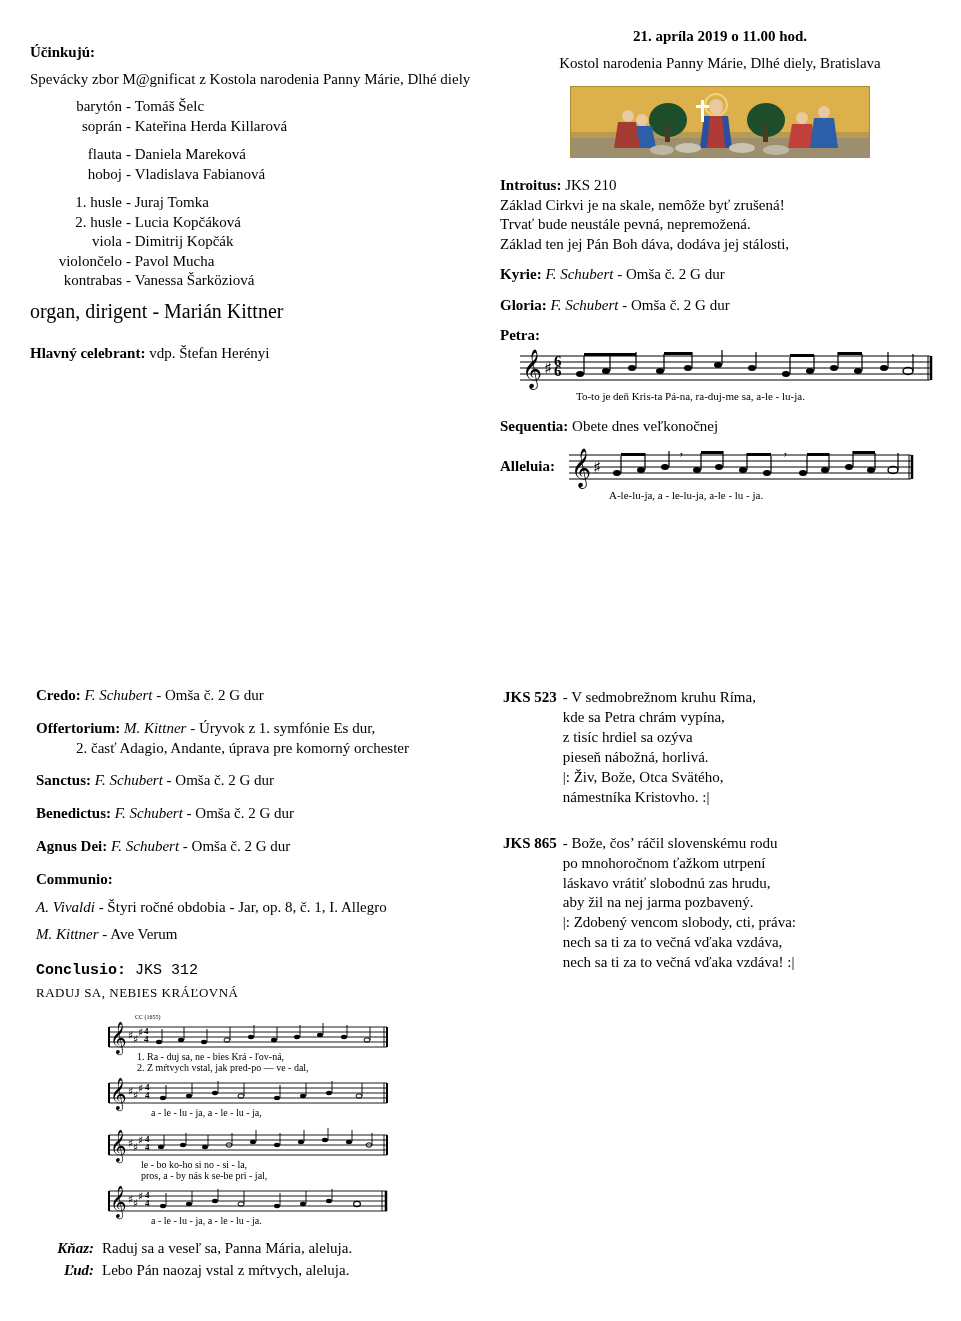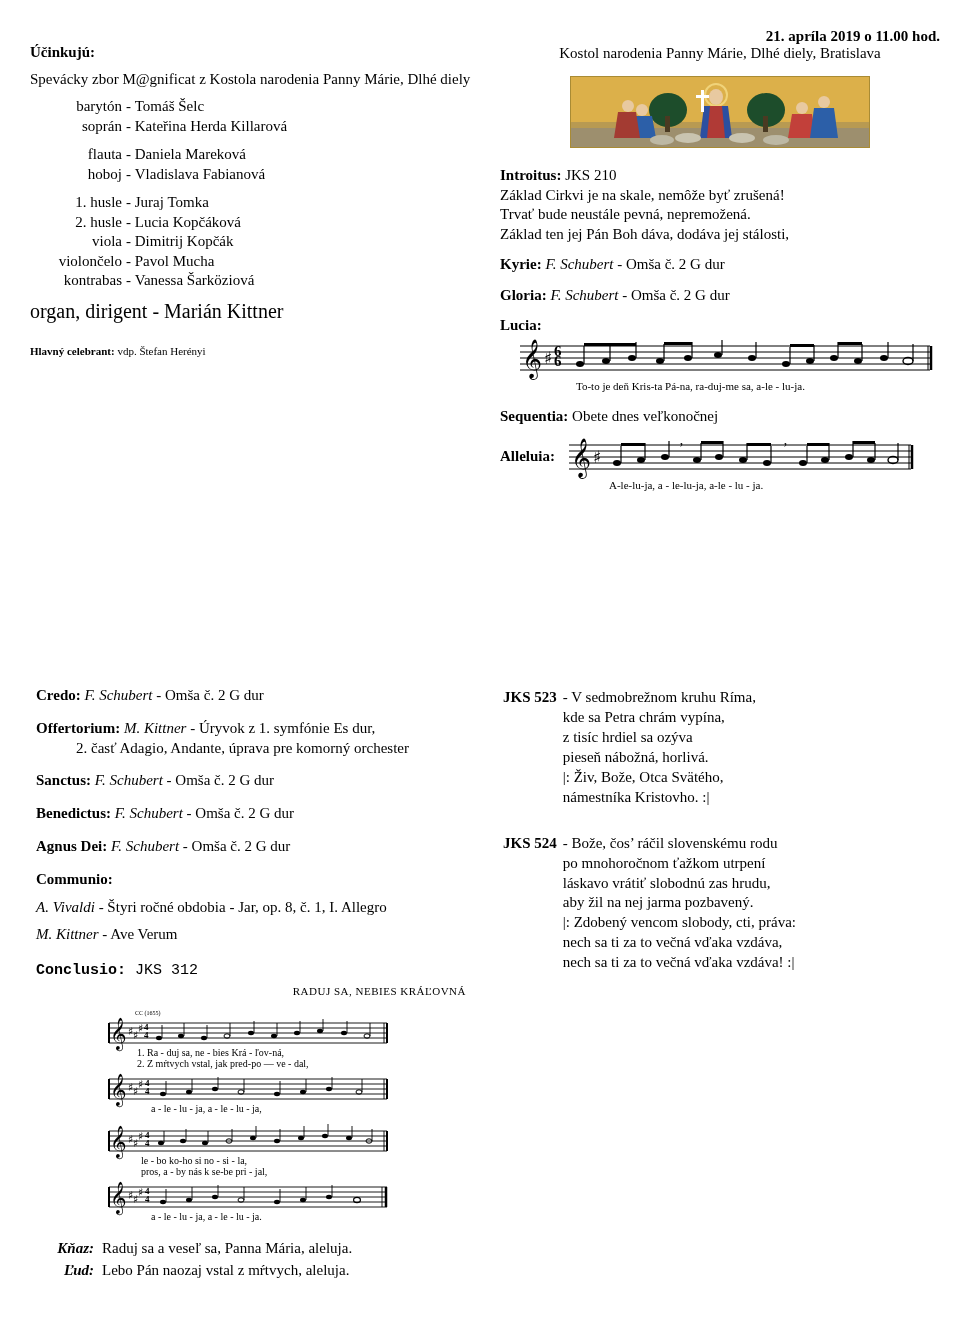--- a/index.html
+++ b/index.html
@@ -54,34 +54,35 @@
     white-space: pre;
   }
   .perf-role {
     display: inline-block;
     width: 92px;
     text-align: right;
     padding-right: 4px;
   }
   .gap-sm { height: 9px; }
   .organ-line { font-size: 20px; margin-top: 9px; }
-  .celebrant { font-size: 11px; margin-top: 22px; }
+  .celebrant { font-size: 15px; margin-top: 22px; }
 
   
   .doc-title {
     text-align: center;
     font-weight: bold;
     font-size: 19px;
     letter-spacing: 0.6px;
     margin-bottom: 10px;
   }
   .doc-date {
-    text-align: right;
+    text-align: center;
     font-weight: bold;
     font-size: 15px;
+    margin-bottom: 10px;
   }
   .doc-place {
     text-align: center;
     font-size: 15px;
     margin-bottom: 14px;
   }
   .artwork-wrap {
     display: flex;
     justify-content: center;
     margin-bottom: 18px;
@@ -121,22 +122,22 @@
   .hymn-body { }
 
   
   .final-hymn {
     position: absolute;
     left: 36px;
     top: 985px;
     width: 430px;
   }
   .final-title {
-    text-align: right;
-    font-size: 11px;
+    text-align: left;
+    font-size: 13px;
     letter-spacing: 0.5px;
     margin-bottom: 8px;
   }
   .score-wrap { display: flex; justify-content: center; }
   .dialogue {
     position: absolute;
     left: 36px;
     top: 1238px;
     width: 440px;
     font-size: 15px;
@@ -268,21 +269,21 @@
         <span>- Omša č. 2  G dur</span>
       </div>
 
       <div class="ord-block">
         <span class="lbl">Gloria:</span>
         <span class="ital">F. Schubert</span>
         <span>- Omša č. 2  G dur</span>
       </div>
 
       <div class="ord-block">
-        <div><span class="lbl">Lucia:</span></div>
+        <div><span class="lbl">Petra:</span></div>
         <div style="display:flex;justify-content:flex-start;padding-left:10px;margin-top:2px;">
           <svg width="430" height="62" viewBox="0 0 430 62">
             <g stroke="#000" stroke-width="1">
               <line x1="10" y1="8" x2="420" y2="8"></line>
               <line x1="10" y1="14" x2="420" y2="14"></line>
               <line x1="10" y1="20" x2="420" y2="20"></line>
               <line x1="10" y1="26" x2="420" y2="26"></line>
               <line x1="10" y1="32" x2="420" y2="32"></line>
               <line x1="418" y1="8" x2="418" y2="32" stroke-width="1"></line>
               <line x1="421" y1="8" x2="421" y2="32" stroke-width="2.5"></line>
@@ -449,21 +450,21 @@
         <div>- V sedmobrežnom kruhu Ríma,</div>
         <div>kde sa Petra chrám vypína,</div>
         <div>z tisíc hrdiel sa ozýva</div>
         <div>pieseň nábožná, horlivá.</div>
         <div>|: Živ, Bože, Otca Svätého,</div>
         <div>námestníka Kristovho. :|</div>
       </div>
     </div>
 
     <div class="hymn" style="margin-top:26px;">
-      <div class="hymn-no">JKS 524</div>
+      <div class="hymn-no">JKS 865</div>
       <div class="hymn-body">
         <div>- Bože, čos’ ráčil slovenskému rodu</div>
         <div>po mnohoročnom ťažkom utrpení</div>
         <div>láskavo vrátiť slobodnú zas hrudu,</div>
         <div>aby žil na nej jarma pozbavený.</div>
         <div>|: Zdobený vencom slobody, cti, práva:</div>
         <div>nech sa ti za to večná vďaka vzdáva,</div>
         <div>nech sa ti za to večná vďaka vzdáva! :|</div>
       </div>
     </div>

